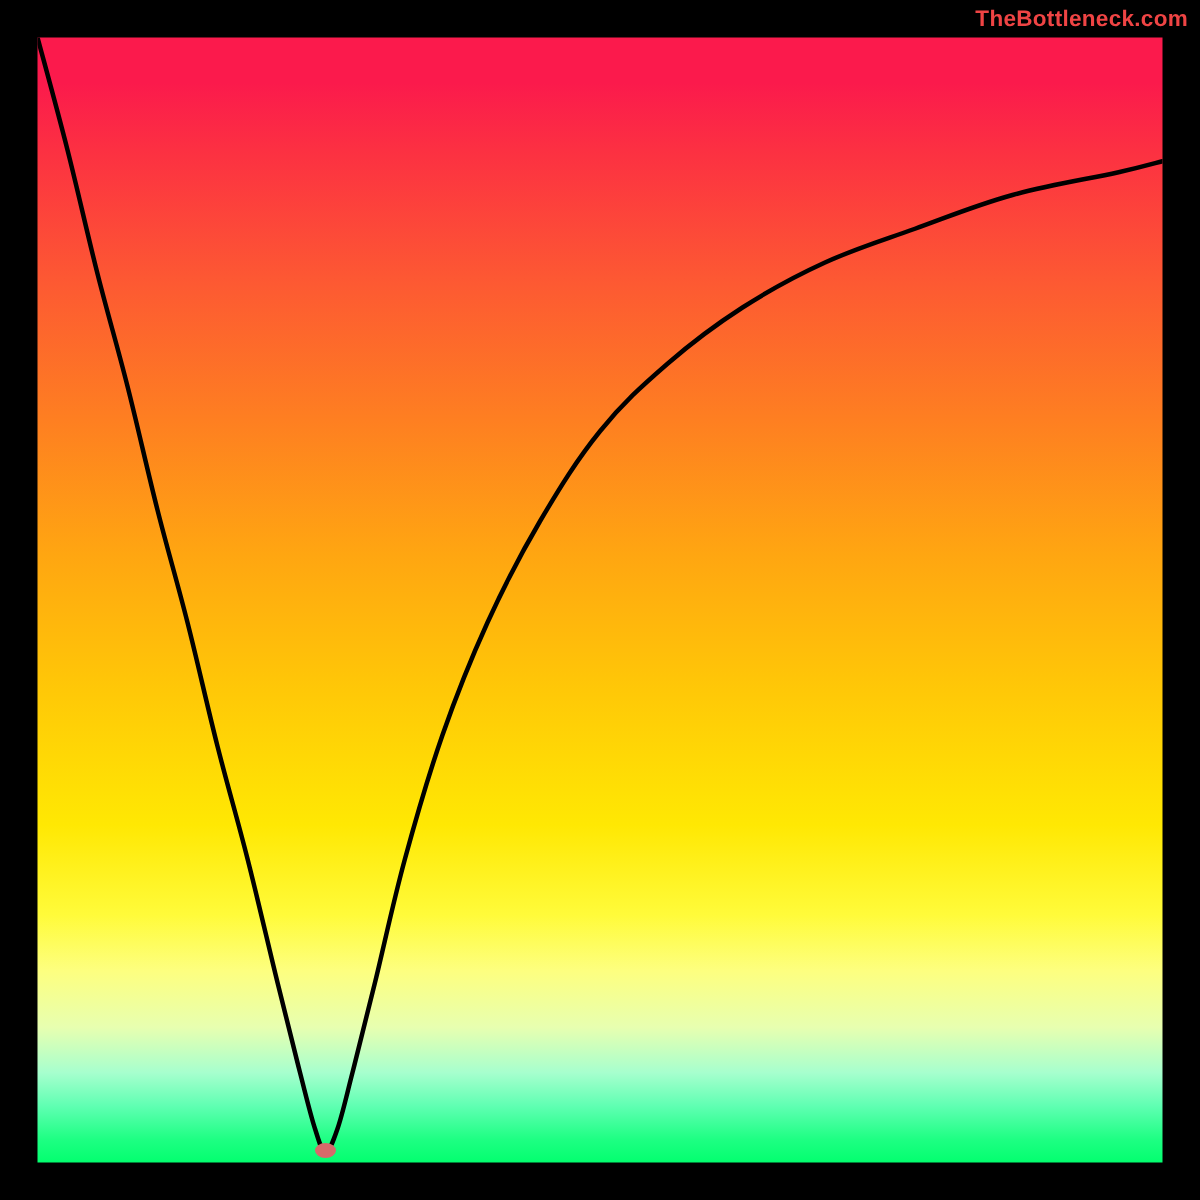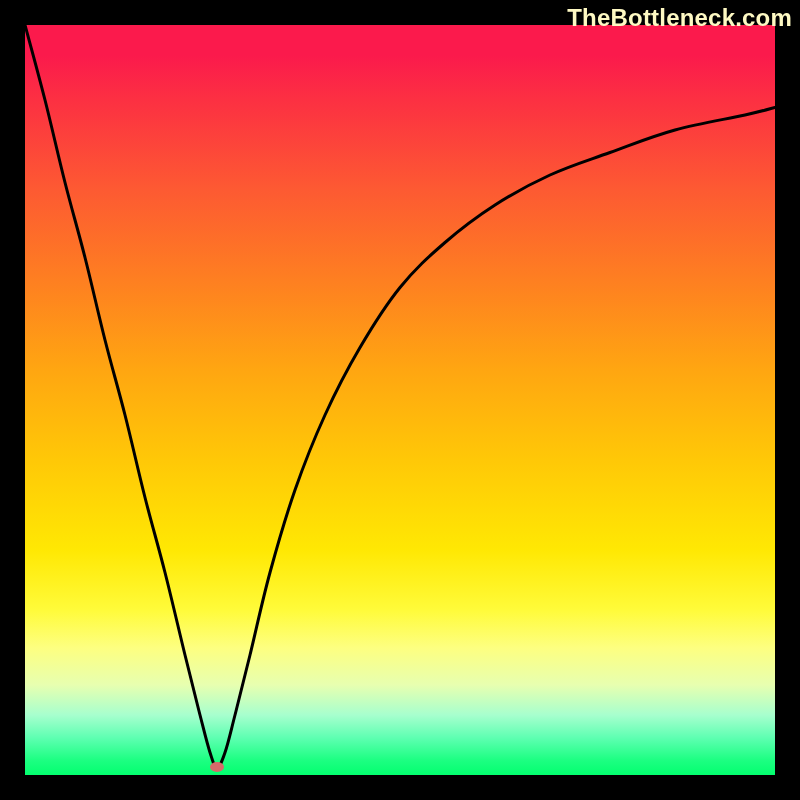--- a/index.html
+++ b/index.html
@@ -55,22 +55,22 @@
     width: 14px;
     height: 10px;
     background: #d66a6a;
     border-radius: 50%;
     transform: translate(-50%, -50%);
   }
   .attribution {
     position: absolute;
     top: 4px;
     right: 8px;
-    color: #fef9c3;
-    font-size: 24px;
+    color: #ef4444;
+    font-size: 15px;
     font-weight: 600;
     letter-spacing: 0.2px;
     z-index: 5;
   }
 </style>
 </head>
 <body>
 
 <div class="attribution">TheBottleneck.com</div>
 

